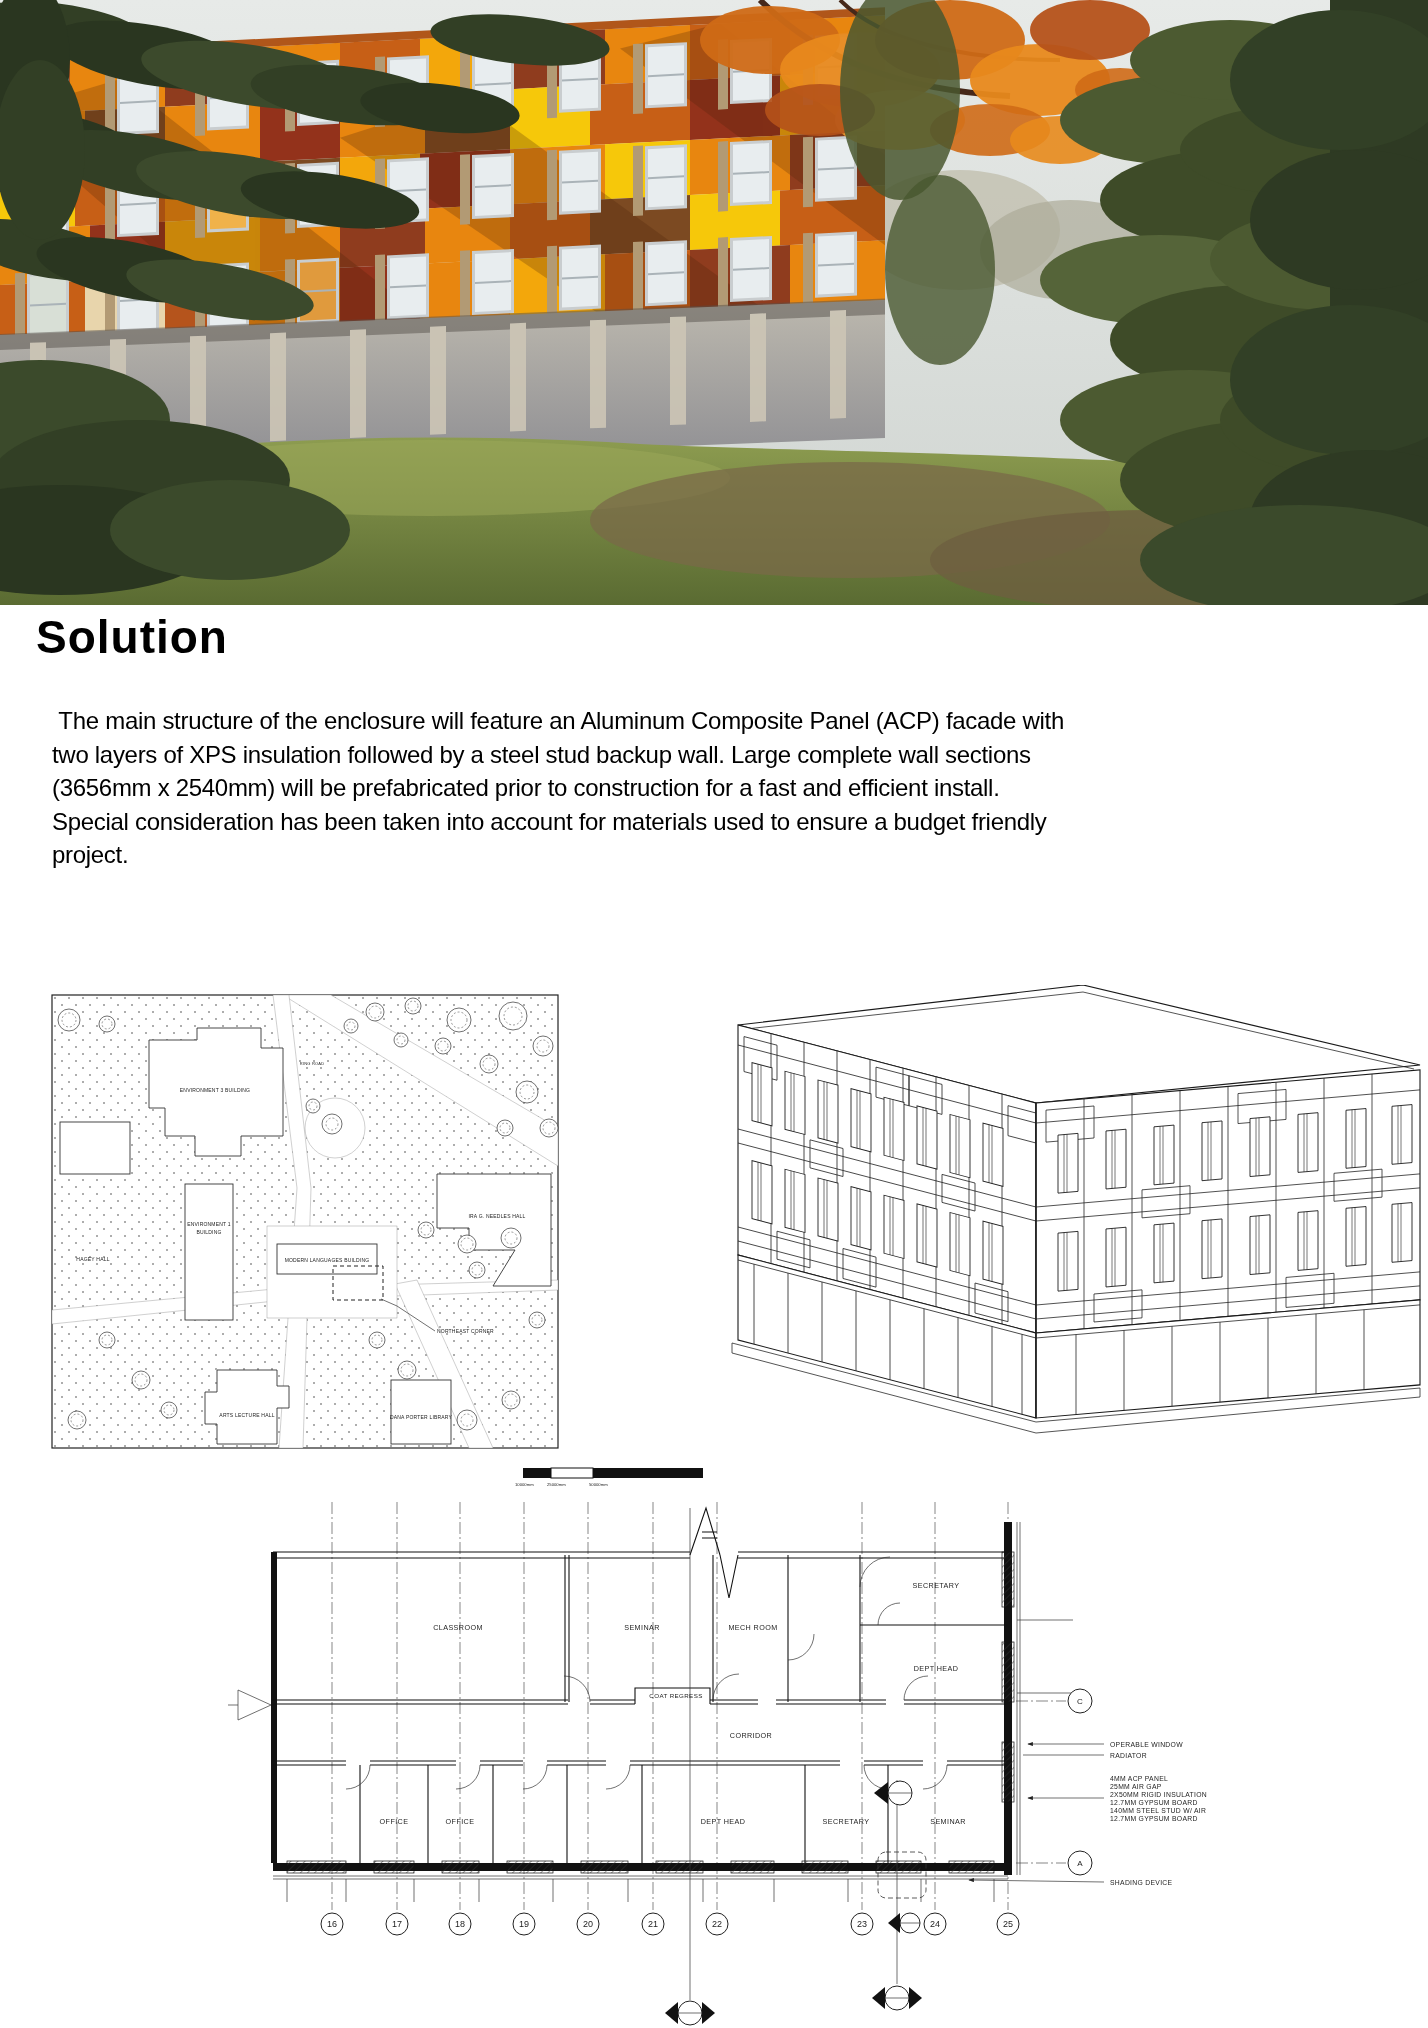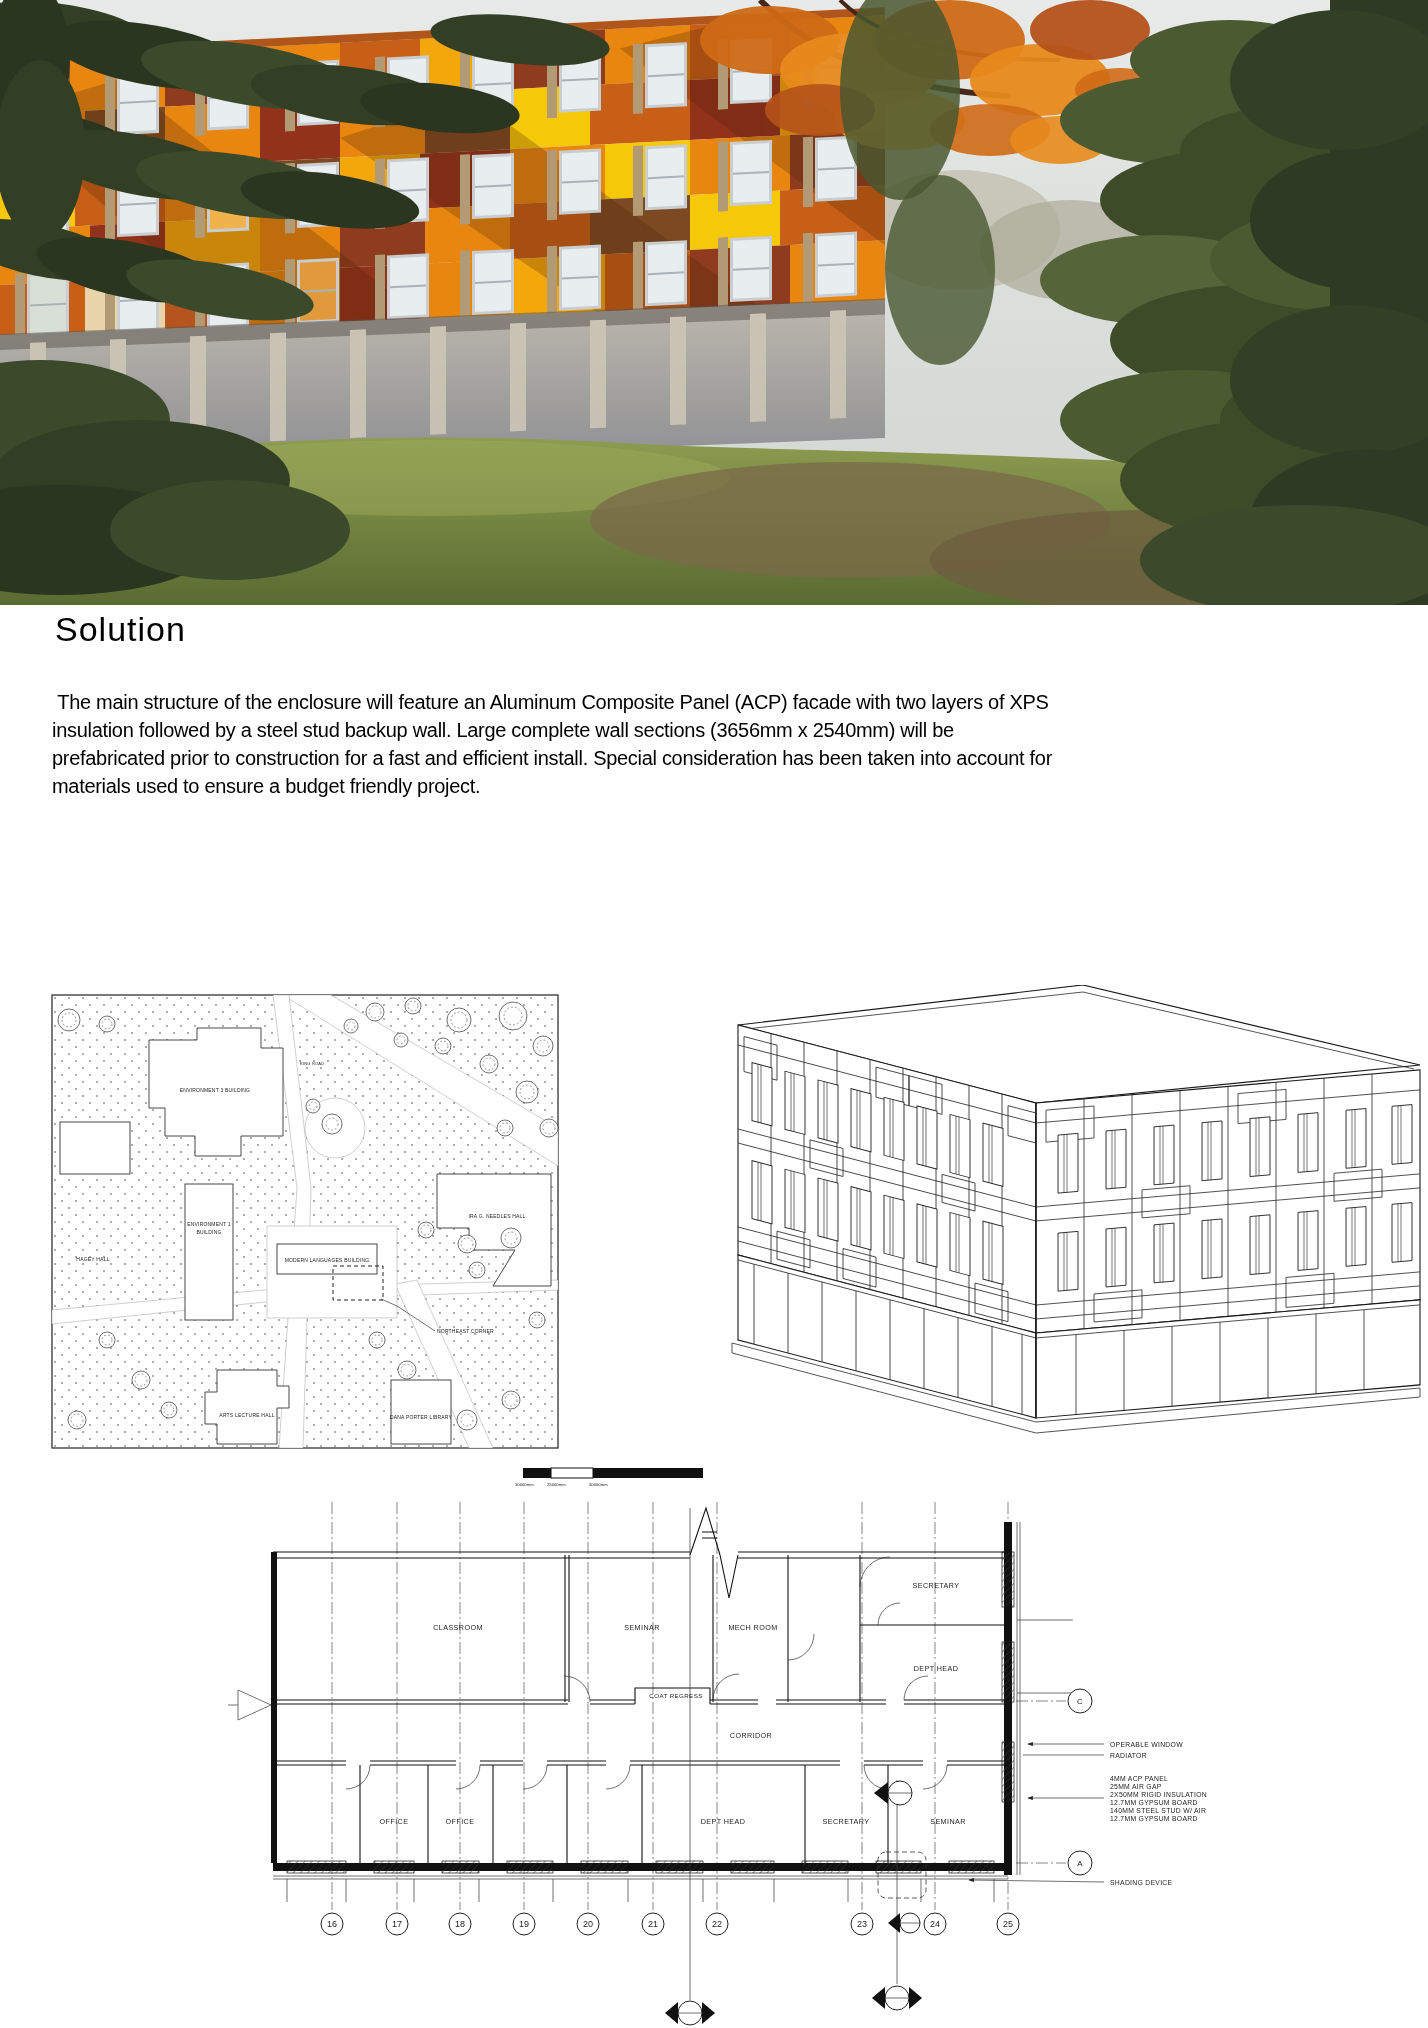--- a/index.html
+++ b/index.html
@@ -1,20 +1,20 @@
 <!DOCTYPE html>
 <html><head>
 <meta charset="utf-8">
 <style>
   html,body{margin:0;padding:0}
   body{width:1428px;height:2028px;position:relative;overflow:hidden;background:#fff;
        font-family:"Liberation Sans",sans-serif;color:#000}
   .abs{position:absolute}
-  #heading{left:55px;top:610px;font-size:34px;letter-spacing:1px;font-weight:400}
-  #para{left:52px;top:688px;width:1014px;font-size:20px;line-height:1.40;letter-spacing:-0.3px}
+  #heading{left:36px;top:610px;font-size:46px;letter-spacing:1px;font-weight:700}
+  #para{left:52px;top:704px;width:1014px;font-size:24px;line-height:1.40;letter-spacing:-0.3px}
   svg text{font-family:"Liberation Sans",sans-serif;fill:#1c1c1c}
   .thin{stroke:#333;fill:none;stroke-width:.7}
   .dd{stroke:#555;fill:none;stroke-width:.7;stroke-dasharray:12 3 2 3}
   .wall{stroke:#111;fill:none;stroke-width:1.1}
   .lbl{font-size:7.2px;letter-spacing:.4px;text-anchor:middle}
   .ann{font-size:6.8px;letter-spacing:.3px}
   .bub{fill:#fff;stroke:#222;stroke-width:1}
   .bubt{font-size:9px;text-anchor:middle}
   .site-lbl{font-size:5px;letter-spacing:.2px;text-anchor:middle;fill:#222}
   .bld{fill:#fff;stroke:#333;stroke-width:.9}

